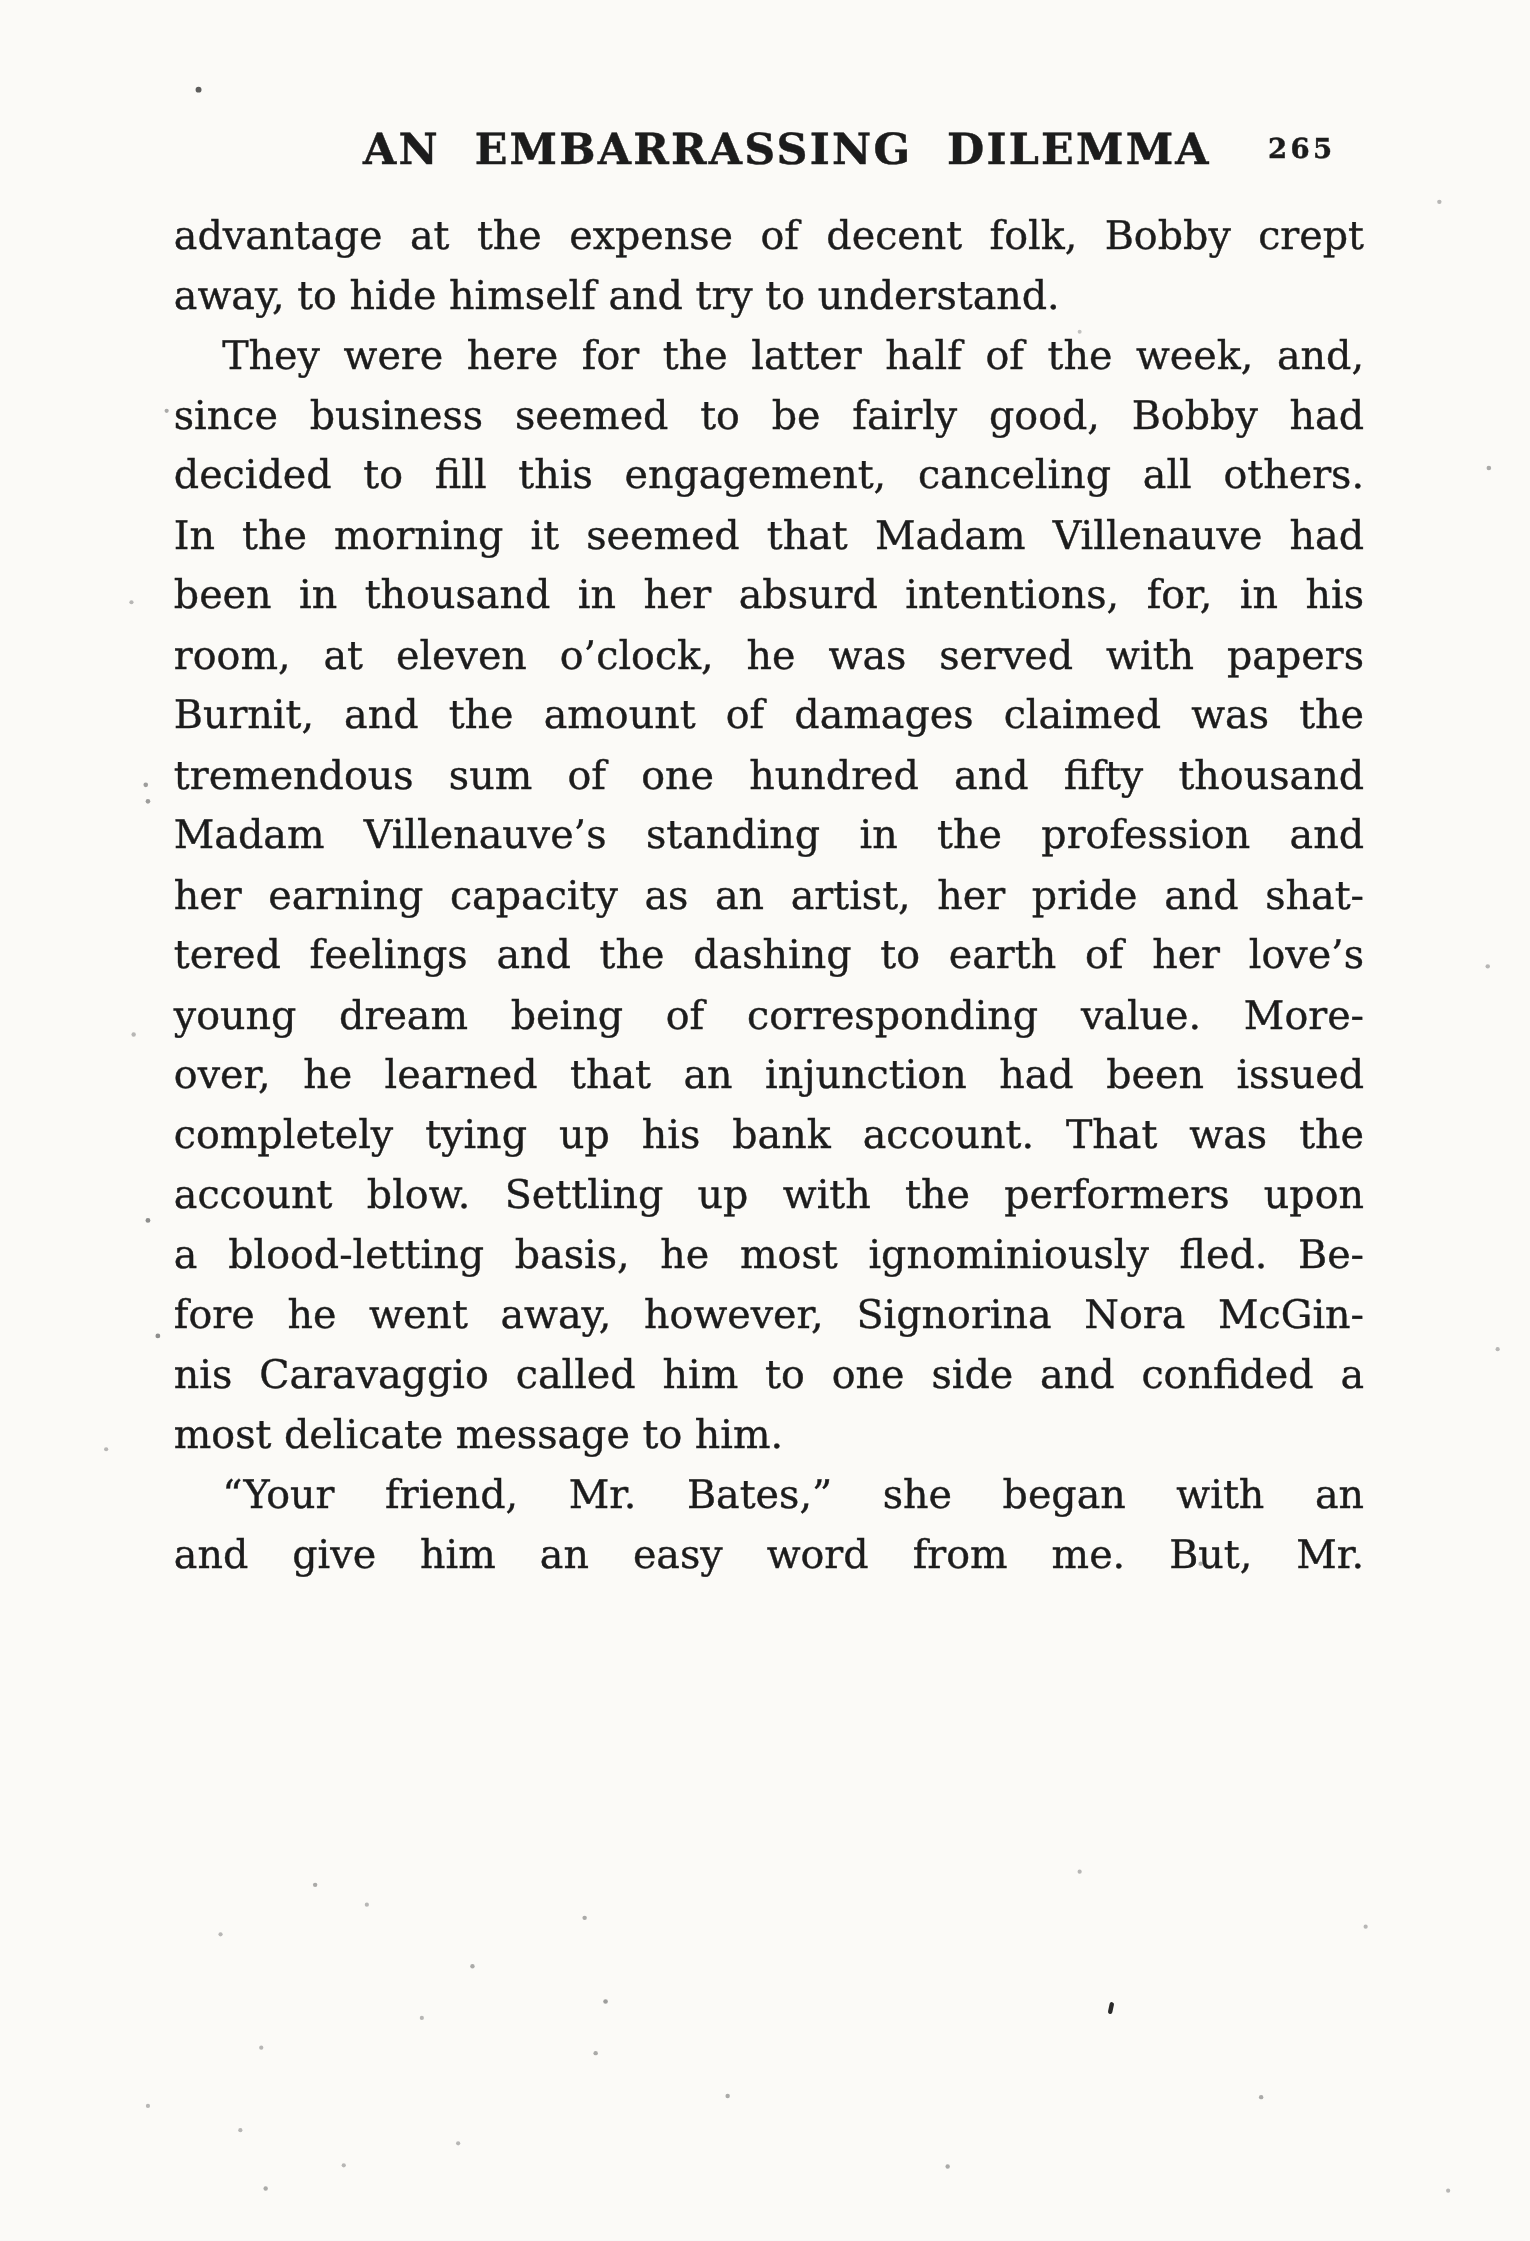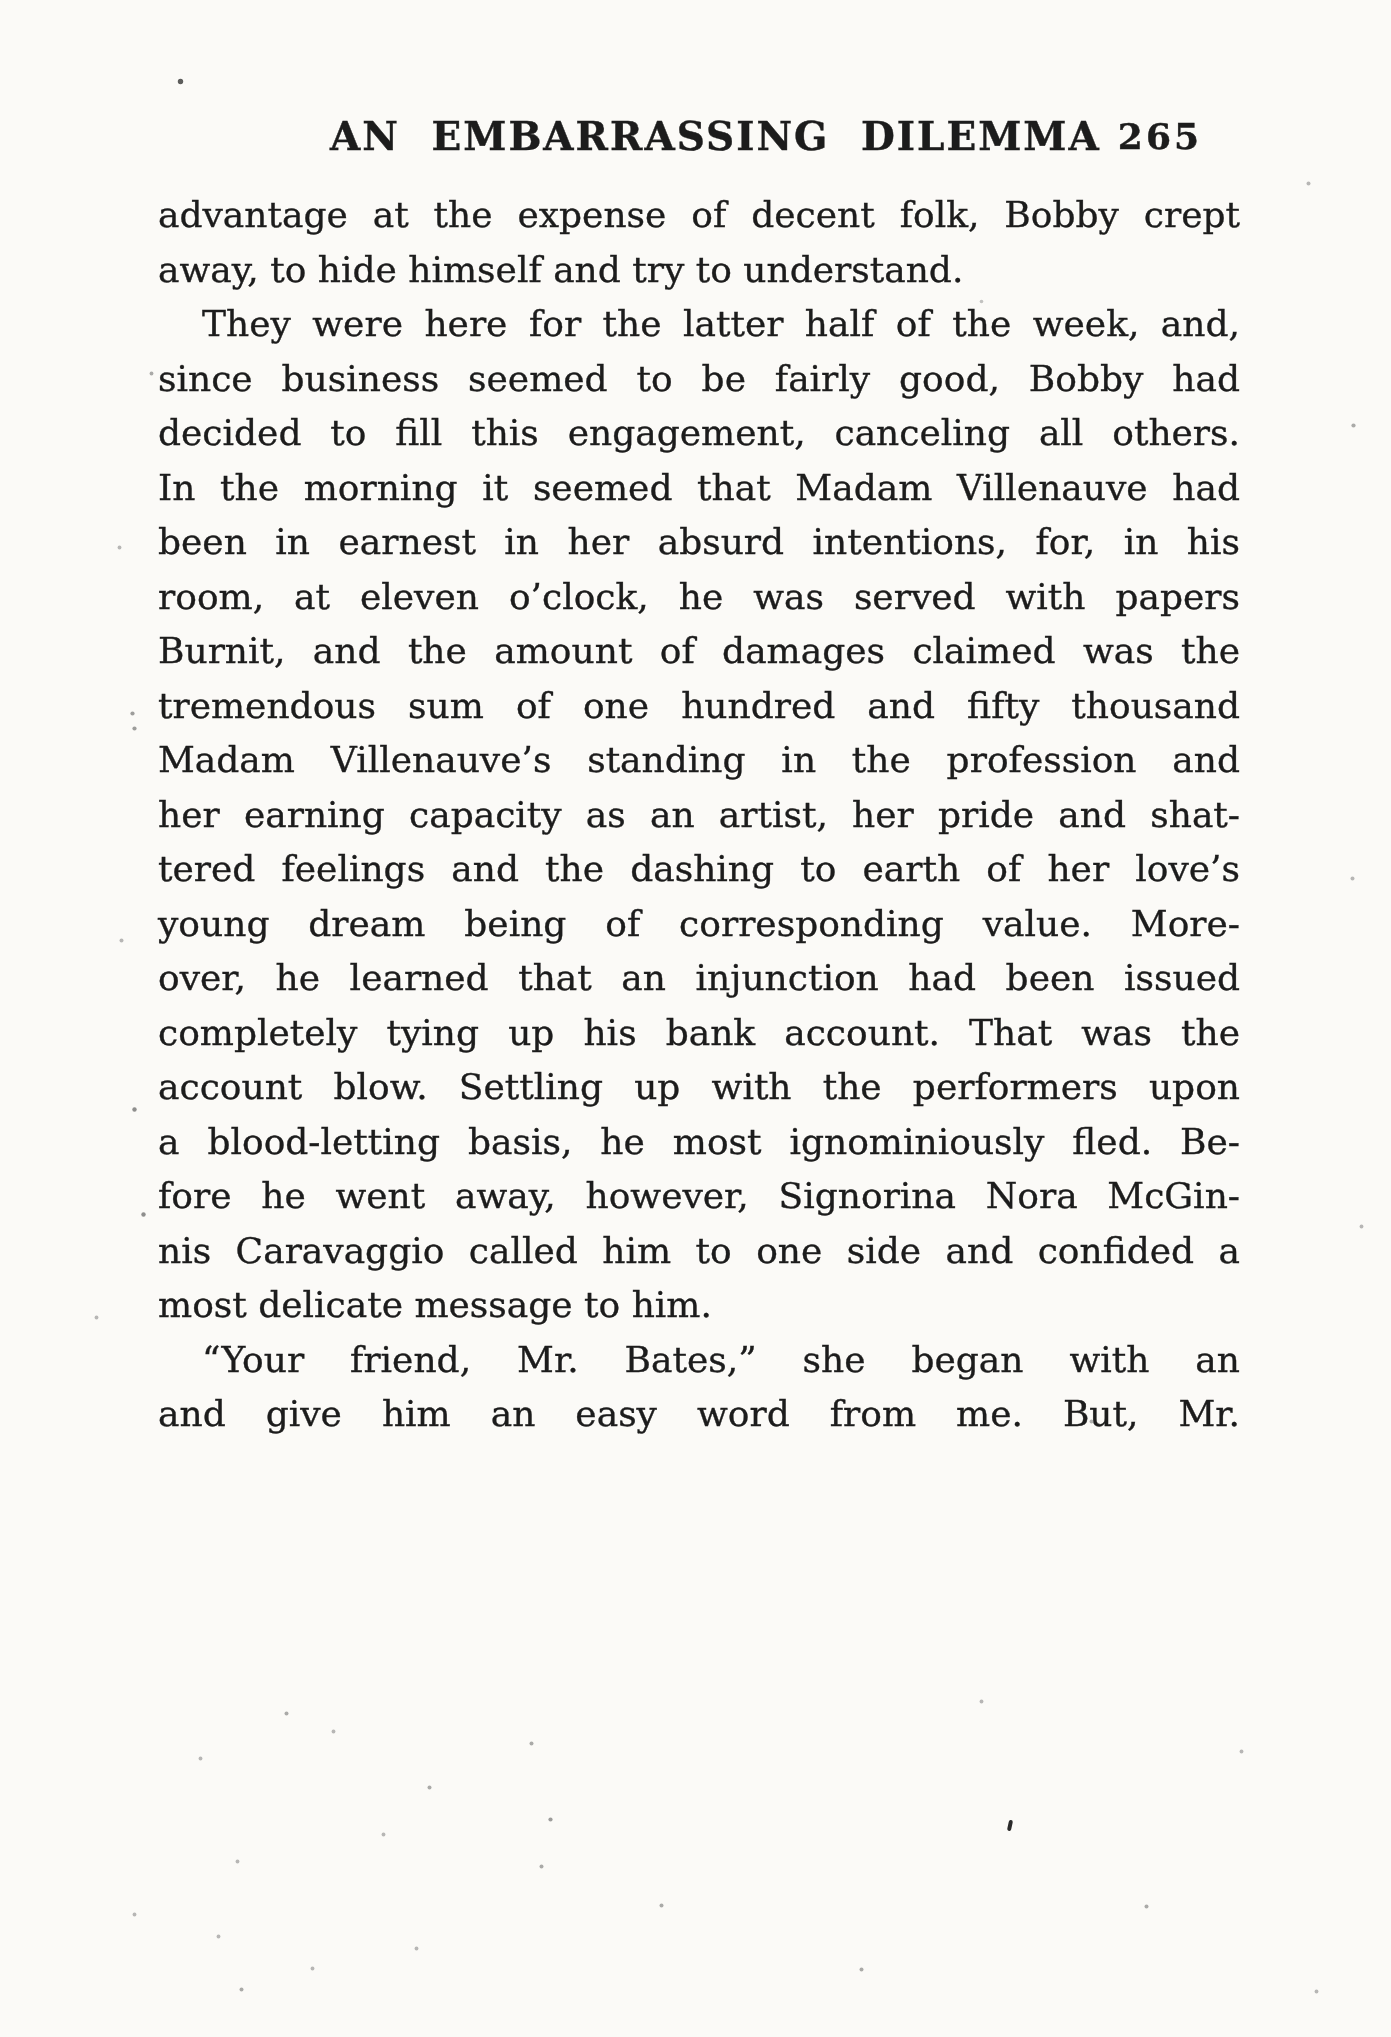--- a/index.html
+++ b/index.html
@@ -31,22 +31,22 @@
   .head-title {
     margin-left: 172px;
     font-size: 39px;
     line-height: 40px;
     letter-spacing: 2px;
     word-spacing: 16px;
     -webkit-text-stroke: 0.4px currentColor;
   }
   .head-pagenum {
     margin-left: auto;
-    margin-right: 38px;
-    font-size: 36px;
+    margin-right: 26px;
+    font-size: 25px;
     line-height: 40px;
     letter-spacing: 3px;
     -webkit-text-stroke: 0.4px currentColor;
   }
   
   .text-block {
     position: absolute;
     left: 158px;
     top: 188px;
     width: 1082px;
@@ -136,21 +136,21 @@
     <span class="head-pagenum">265</span>
   </div>
 
   <div class="text-block">
       <div class="line">advantage at the expense of decent folk, Bobby crept</div>
       <div class="line para-end">away, to hide himself and try to understand.</div>
       <div class="line indent">They were here for the latter half of the week, and,</div>
       <div class="line">since business seemed to be fairly good, Bobby had</div>
       <div class="line">decided to fill this engagement, canceling all others.</div>
       <div class="line">In the morning it seemed that Madam Villenauve had</div>
-      <div class="line">been in earnest in her absurd intentions, for, in his</div>
+      <div class="line">been in thousand in her absurd intentions, for, in his</div>
       <div class="line">room, at eleven o’clock, he was served with papers</div>
       <div class="line">Burnit, and the amount of damages claimed was the</div>
       <div class="line">tremendous sum of one hundred and fifty thousand</div>
       <div class="line">Madam Villenauve’s standing in the profession and</div>
       <div class="line">her earning capacity as an artist, her pride and shat-</div>
       <div class="line">tered feelings and the dashing to earth of her love’s</div>
       <div class="line">young dream being of corresponding value. More-</div>
       <div class="line">over, he learned that an injunction had been issued</div>
       <div class="line">completely tying up his bank account. That was the</div>
       <div class="line">account blow. Settling up with the performers upon</div>

